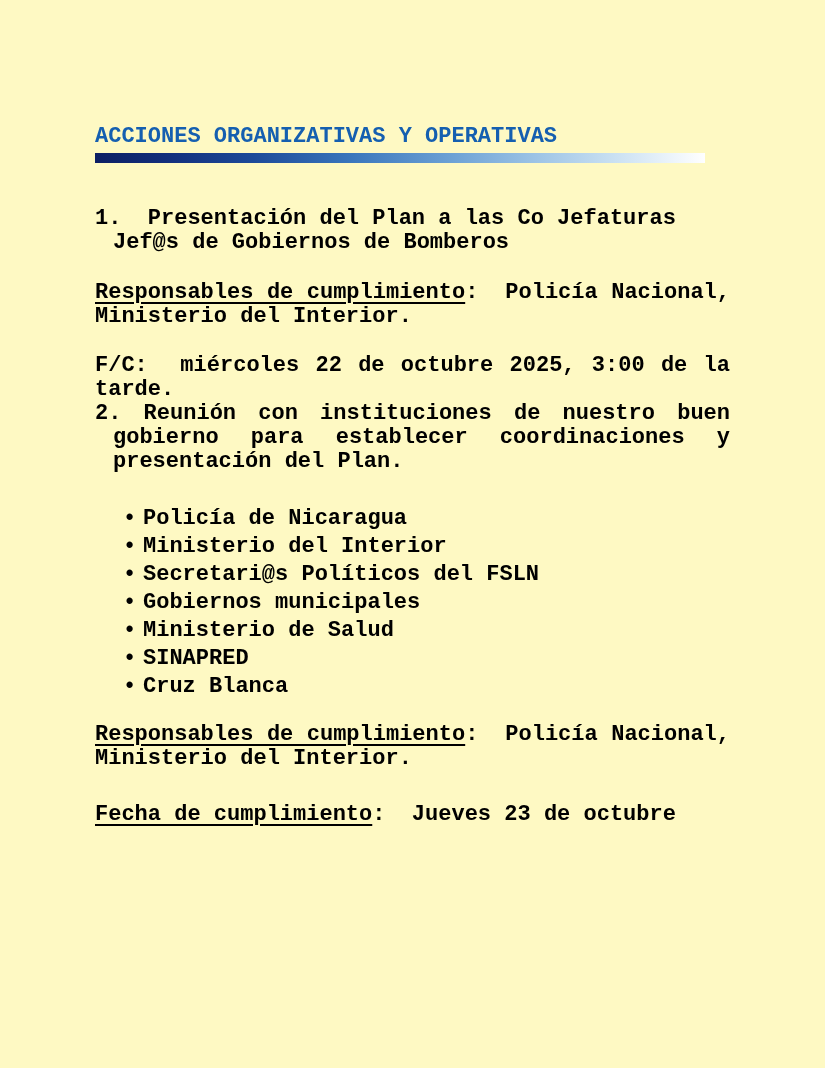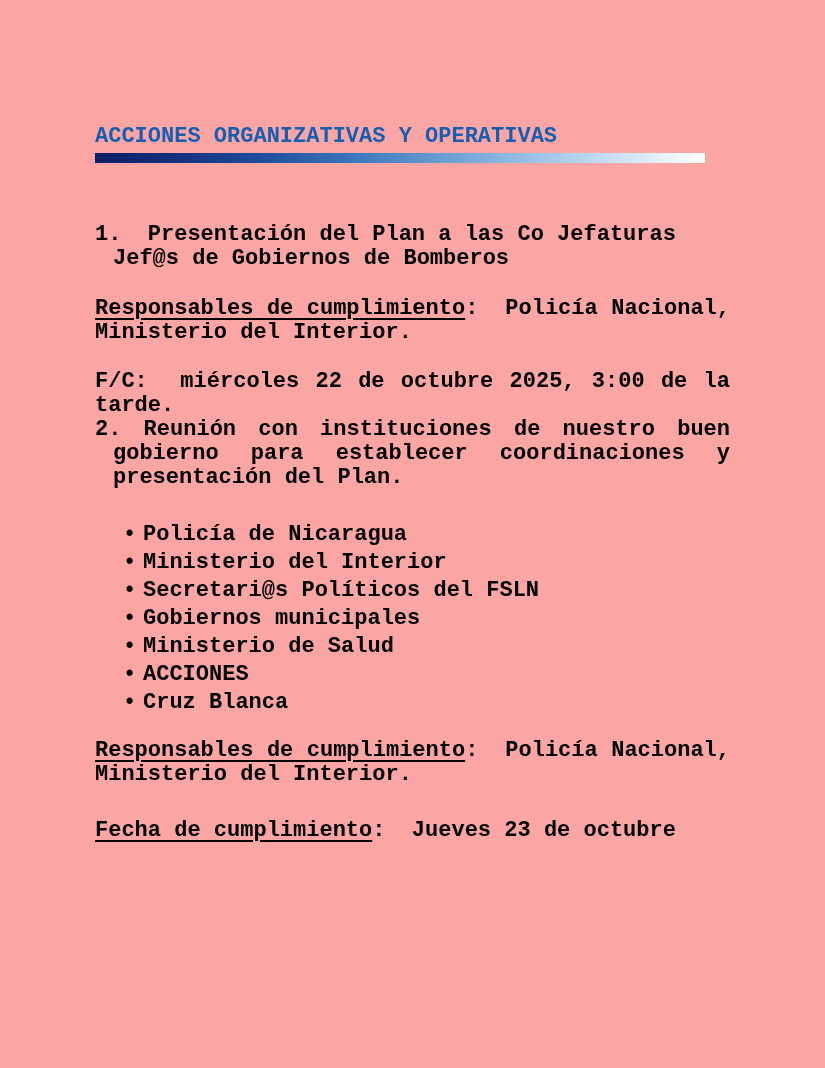--- a/index.html
+++ b/index.html
@@ -3,21 +3,21 @@
 <meta charset="utf-8">
 <title>Documento</title>
 <style>
   html, body { margin: 0; padding: 0; background: #ffffff; }
   .page {
     position: relative;
     width: 825px;
     height: 1068px;
     box-sizing: border-box;
     padding: 125px 95px 0 95px;
-    background: #fca5a5;
+    background: #fef9c3;
     font-family: "Liberation Mono", "DejaVu Sans Mono", monospace;
     font-weight: 700;
     font-size: 22px;
     line-height: 24px;
     color: #000000;
     overflow: hidden;
   }
   .heading {
     margin: 0;
     font-size: 22px;
@@ -35,21 +35,21 @@
       #6ba0d4 58%, #9cc3e5 72%, #c9e0f2 85%, #eaf3fa 94%, #ffffff 100%);
   }
   .ln { margin: 0; }
   .just { text-align: justify; text-align-last: justify; }
   .ind { margin-left: 18px; }
   .u {
     text-decoration: underline;
     text-decoration-thickness: 2px;
     text-underline-offset: 4px;
   }
-  .para-item1 { margin-top: 60px; }
+  .para-item1 { margin-top: 44px; }
   .para-resp1 { margin-top: 26px; }
   .para-fc    { margin-top: 25px; }
   .para-item2 { }
   .bullets    { margin-top: 31px; }
   .b-row { line-height: 28px; }
   .b-mark { display: inline-block; width: 20px; margin-left: 28px; }
   .para-resp2 { margin-top: 22px; }
   .para-fecha { margin-top: 32px; }
 </style>
 </head>
@@ -80,21 +80,21 @@
     <p class="ln ind just">gobierno para establecer coordinaciones y</p>
     <p class="ln ind">presentación del Plan.</p>
   </div>
 
   <div class="bullets">
     <p class="ln b-row"><span class="b-mark">•</span><span>Policía de Nicaragua</span></p>
     <p class="ln b-row"><span class="b-mark">•</span><span>Ministerio del Interior</span></p>
     <p class="ln b-row"><span class="b-mark">•</span><span>Secretari@s Políticos del FSLN</span></p>
     <p class="ln b-row"><span class="b-mark">•</span><span>Gobiernos municipales</span></p>
     <p class="ln b-row"><span class="b-mark">•</span><span>Ministerio de Salud</span></p>
-    <p class="ln b-row"><span class="b-mark">•</span><span>ACCIONES</span></p>
+    <p class="ln b-row"><span class="b-mark">•</span><span>SINAPRED</span></p>
     <p class="ln b-row"><span class="b-mark">•</span><span>Cruz Blanca</span></p>
   </div>
 
   <div class="para-resp2">
     <p class="ln just"><span class="u">Responsables de cumplimiento</span><span>:&nbsp; </span><span>Policía Nacional,</span></p>
     <p class="ln">Ministerio del Interior.</p>
   </div>
 
   <div class="para-fecha">
     <p class="ln"><span class="u">Fecha de cumplimiento</span><span>:&nbsp; </span><span>Jueves 23 de octubre</span></p>

